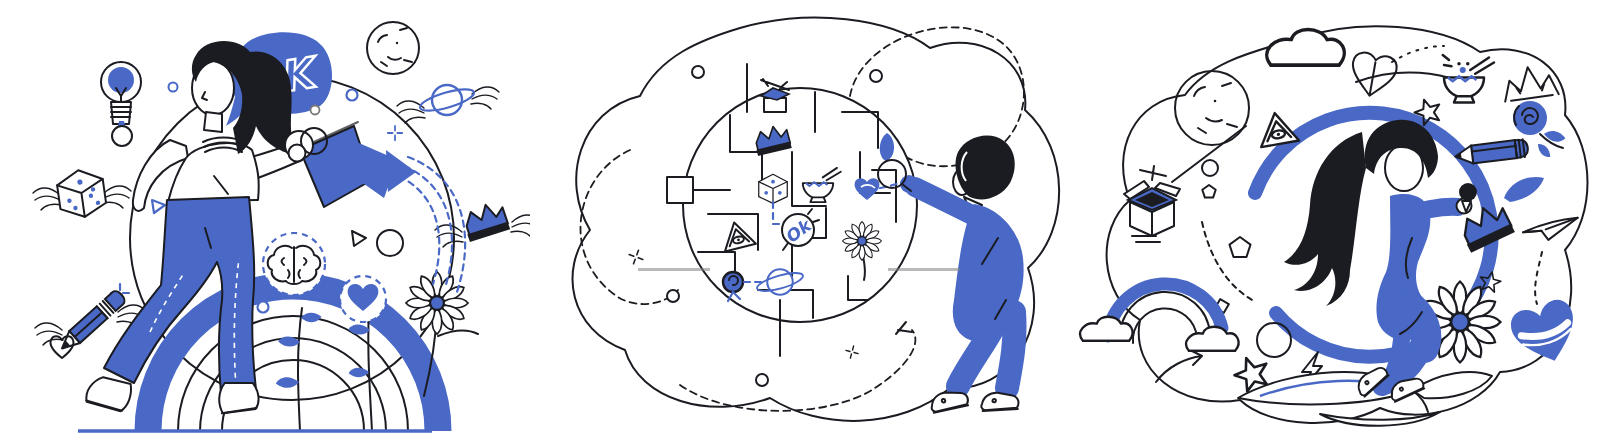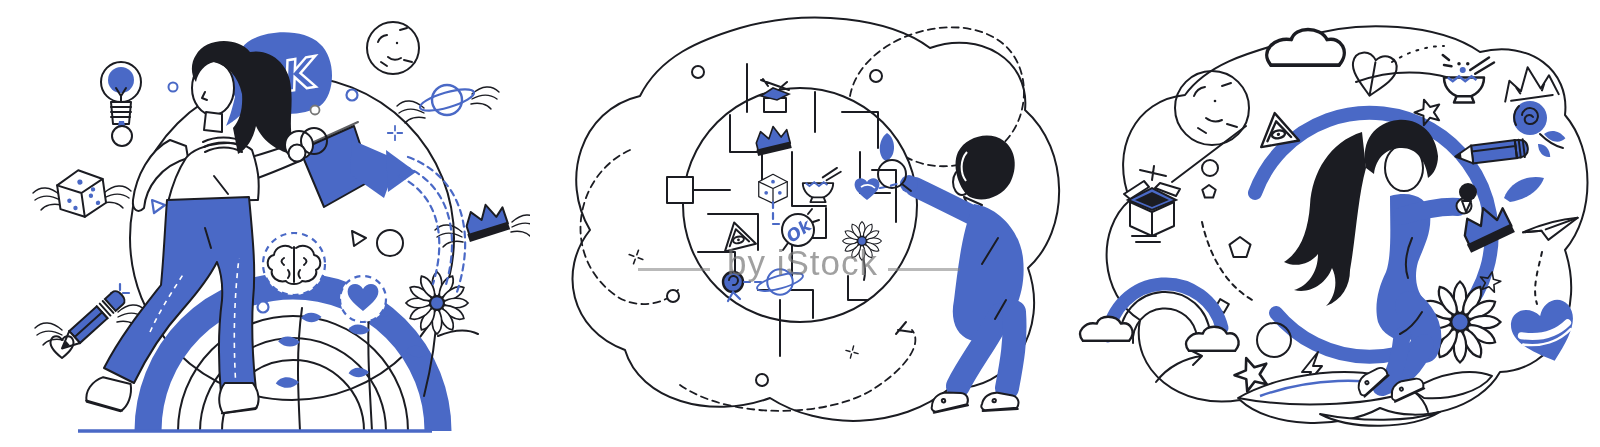--- a/index.html
+++ b/index.html
@@ -457,17 +457,16 @@
     <g>
       <circle cx="408" cy="192" r="9" class="kf"></circle>
       <path class="kw" stroke-width="1.4" d="M402,201 L411,201 L406,212Z"></path>
     </g>
     <use href="#shoe" transform="translate(300,392) rotate(-35) scale(0.92)"></use>
     <use href="#shoe" transform="translate(332,396) rotate(-18) scale(0.92)"></use>
   </g>
 </svg>
 </div>
 
-<div class="wm-by">by iStock</div>
 <div class="wm-line l"></div>
 <div class="wm-line r"></div>
 
 </div>
 
 </body></html>

